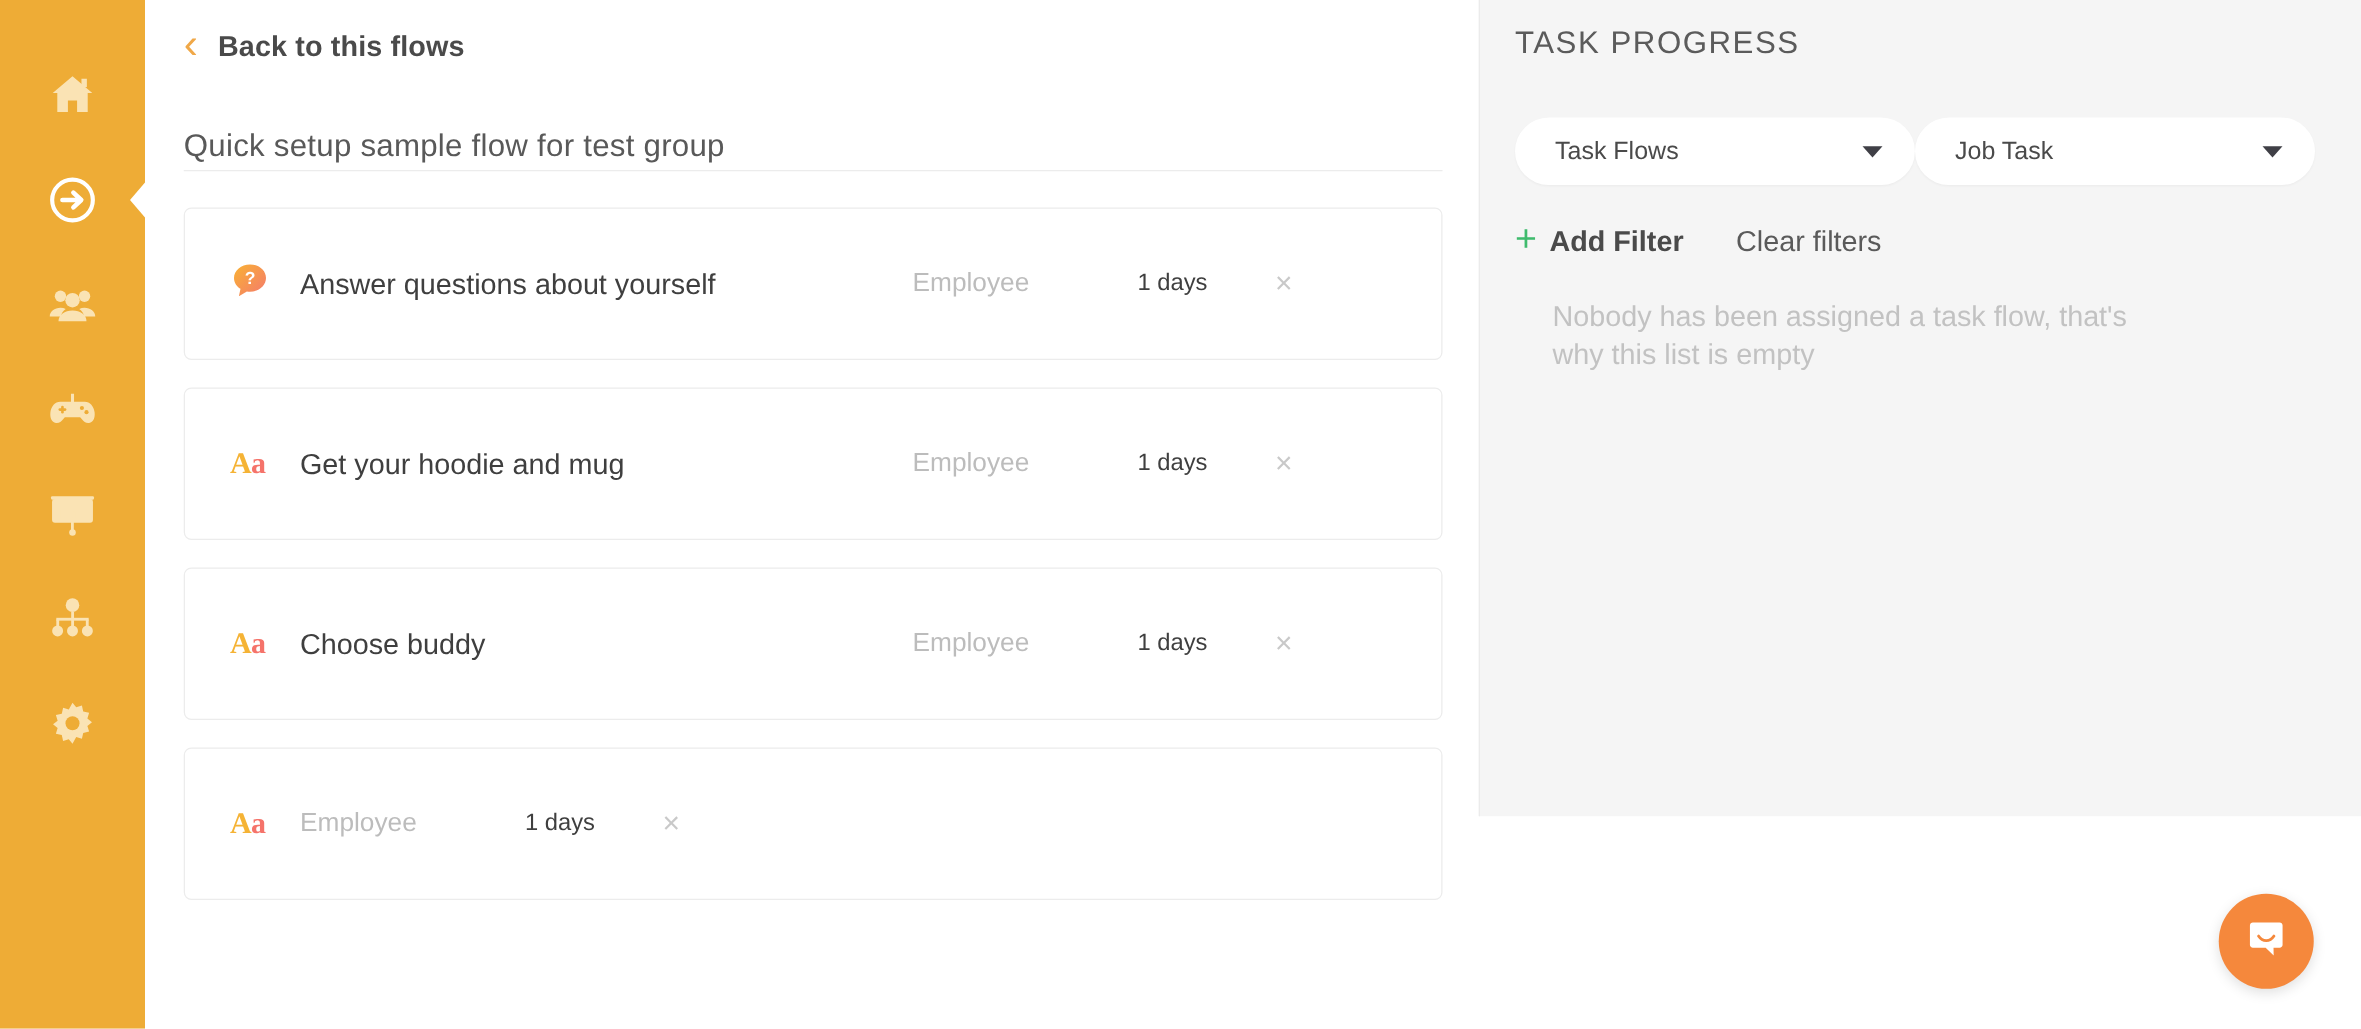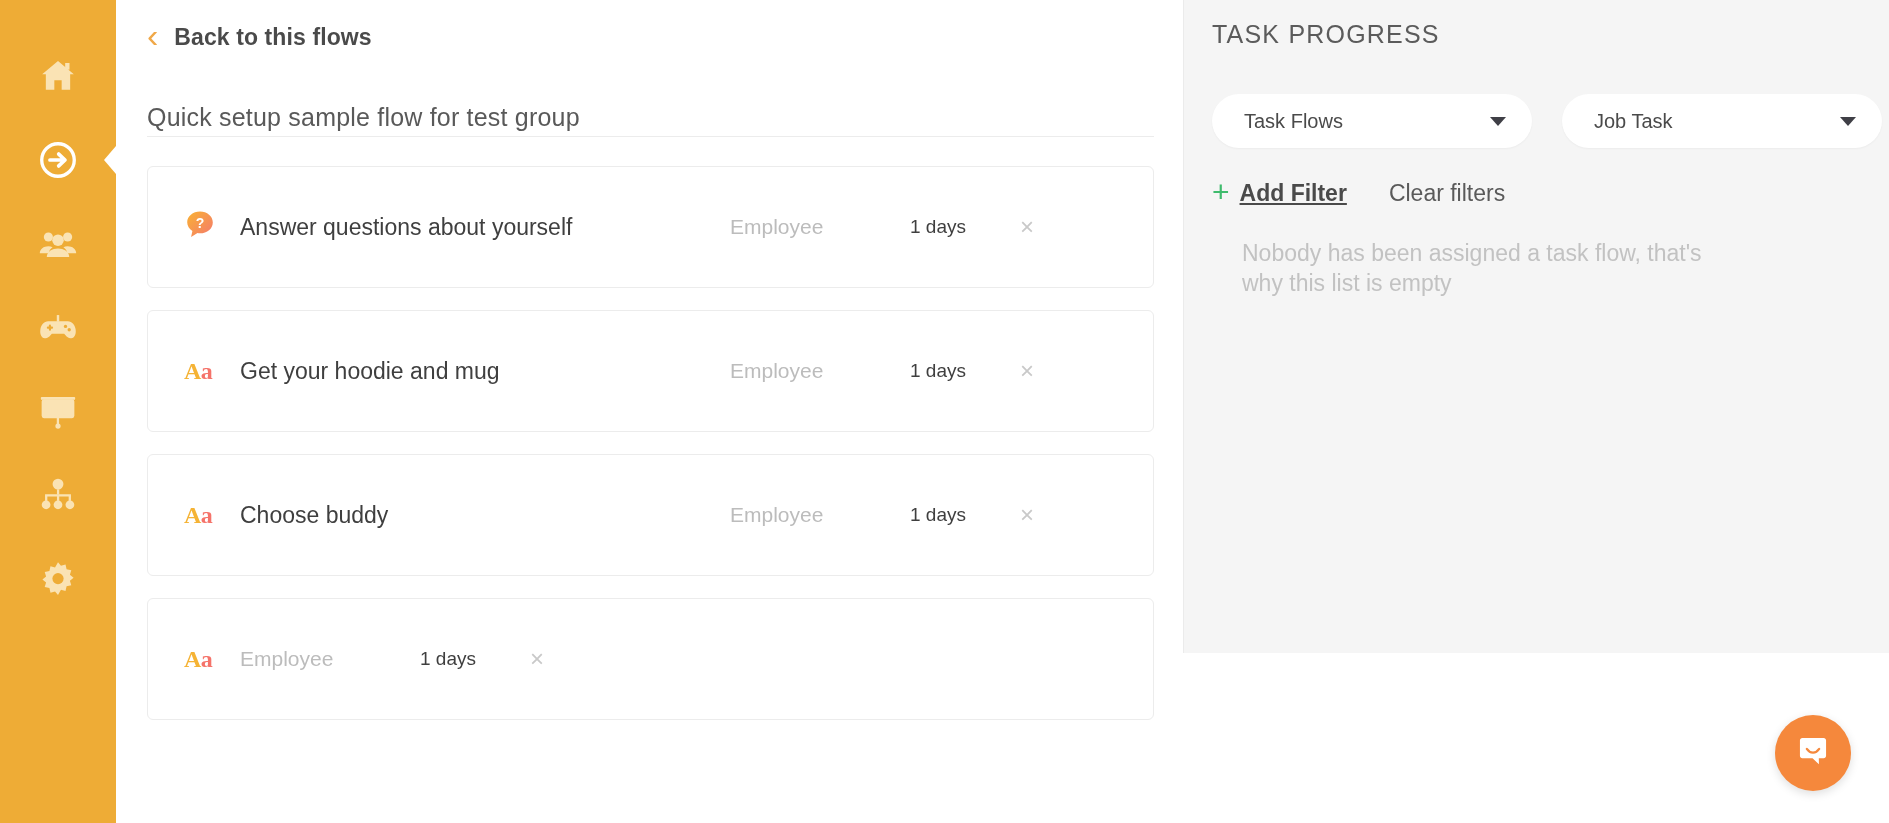--- a/index.html
+++ b/index.html
@@ -171,21 +171,21 @@
   }
   .panel-title {
     font-size: 25px;
     color: #5b5b5b;
     letter-spacing: 1.2px;
     font-weight: 400;
     margin-top: 8px;
   }
   .filters-row {
     display: flex;
-    gap: 30px;
+    gap: 0;
     margin-top: 45px;
   }
   .pill-select {
     height: 54px;
     border-radius: 27px;
     background: #ffffff;
     display: flex;
     align-items: center;
     padding: 0 26px 0 32px;
     cursor: pointer;
@@ -222,21 +222,20 @@
     color: #3fbb6d;
     font-size: 30px;
     line-height: 1;
     font-weight: 400;
     margin-top: -3px;
   }
   .add-filter-label {
     font-size: 23px;
     font-weight: bold;
     color: #4a4a4a;
-    text-decoration: underline;
   }
   .clear-filters {
     font-size: 23px;
     color: #5a5a5a;
     cursor: pointer;
   }
 
   .empty-state {
     margin-top: 32px;
     font-size: 23px;

